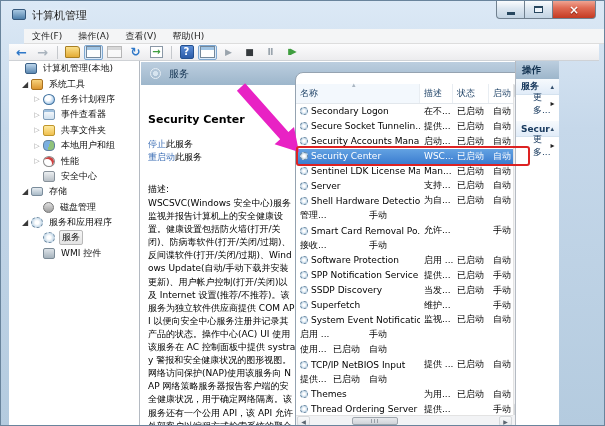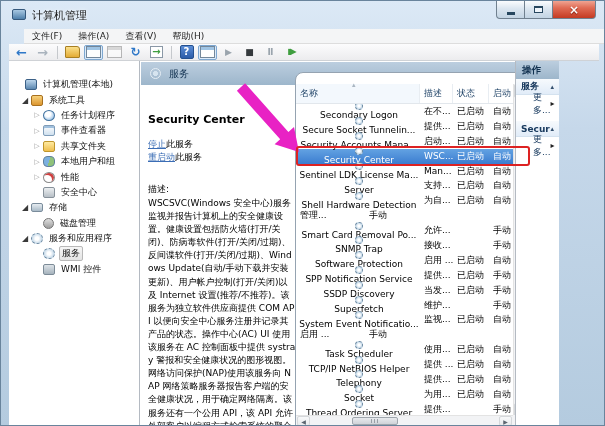--- a/index.html
+++ b/index.html
@@ -48,21 +48,21 @@
   .t-help::before { content:"?"; color:#fff; font-weight:bold; font-size:10px;
     background:linear-gradient(#5b8dd6,#2c5ca8); border:1px solid #24508f; border-radius:2px; width:12px; height:12px;
     display:flex; align-items:center; justify-content:center; }
   .t-play::before { content:"▶"; color:#9aa4ad; font-size:9px; }
   .t-stop::before { content:"■"; color:#35393d; font-size:9px; }
   .t-pause::before { content:"Ⅱ"; color:#9aa4ad; font-weight:bold; font-size:9px; }
   .t-restart::before { content:"▮▶"; color:#3f9e3f; font-size:8px; letter-spacing:-1px; }
 
   
   .tree-pane { position:absolute; left:8px; top:60px; width:131px; height:366px; background:#fff;
-    border-right:1px solid #b4bac2; padding-top:16px; overflow:hidden; }
+    border-right:1px solid #b4bac2; padding-top:0; overflow:hidden; }
   .tree-item { display:flex; align-items:center; height:15.4px; font-size:9px; color:#101010; white-space:nowrap; }
   .tree-item.lvl0 { padding-left:5px; } .tree-item.lvl1 { padding-left:11px; } .tree-item.lvl2 { padding-left:23px; }
   .exp { width:10px; flex:0 0 auto; text-align:center; font-size:7px; color:#9a9a9a; }
   .exp.expanded { color:#3a3a3a; font-size:8px; }
   .tico { width:12px; height:11px; flex:0 0 auto; margin:0 4px 0 1px; border-radius:2px; }
   .i-computer { background:linear-gradient(#bcd6ec,#5b87b0); border:1px solid #3c6187; }
   .i-toolbox { background:linear-gradient(#f7d27c,#db952f); border:1px solid #a8701f; }
   .i-scheduler { border-radius:50%; background:radial-gradient(circle at 40% 35%,#fff 30%,#6fa8dc); border:1px solid #41729f; }
   .i-eventvwr { background:linear-gradient(#fdfdfd,#cfe0ef); border:1px solid #7f9cb8; box-shadow:inset 0 2px 0 #9fc0de; }
   .i-folder { background:linear-gradient(#ffeaa0,#efbf4e); border:1px solid #bf962c; }
@@ -78,38 +78,38 @@
 
   
   .center-pane { position:absolute; left:139px; top:60px; width:391px; height:366px; background:#fff; overflow:hidden; }
   .center-header { position:absolute; left:1px; top:1px; width:389px; height:23px;
     background:linear-gradient(#bccedf,#9db6cb); display:flex; align-items:center; padding-left:9px;
     color:#10304f; font-size:10px; }
   .header-gear { width:11px; height:11px; border:1px solid #e6eef5; border-radius:50%; margin-right:8px;
     background:radial-gradient(circle,#d6e4ef 35%,rgba(255,255,255,0) 40%); }
   .svc-name { position:absolute; left:8px; top:52px; font-size:11px; font-weight:bold; color:#000; }
   .svc-links { position:absolute; left:8px; top:77px; font-size:9px; line-height:13px; color:#000; }
-  .lnk { color:#3b6db5; text-decoration:underline; }
+  .lnk { color:#3b6db5; }
   .svc-desc-label { position:absolute; left:8px; top:122px; font-size:9px; color:#000; }
   .svc-desc { position:absolute; left:8px; top:136px; width:148px; font-size:9px; line-height:13.1px; color:#000;
     word-break:break-all; }
 
   
   .list-panel { position:absolute; left:294px; top:71px; width:235px; height:355px; background:#fff;
     border:1px solid #95a3b1; border-radius:8px 0 0 0; }
   .lv-header { position:absolute; left:0; top:11px; right:16px; height:20px; display:flex;
     border-bottom:1px solid #e2e7ec; font-size:9px; color:#24476a; align-items:center; }
   .hcol { height:100%; display:flex; align-items:center; padding-left:4px; border-right:1px solid #e8edf2; position:relative; }
   .c0 { width:124px; } .c1 { width:33px; } .c2 { width:36px; } .c3 { width:24px; border-right:none; }
   .hcol.c0 { background:#f3f8fd; }
   .sort { position:absolute; left:56px; top:-3px; color:#aab6c2; font-size:7px; }
   .lv-rows { position:absolute; left:0; top:31px; right:16px; height:313px; overflow:hidden; }
   .lv-row { display:flex; align-items:center; height:14.9px; font-size:9px; color:#000; }
   .cell { display:flex; align-items:center; overflow:hidden; white-space:nowrap; padding-left:4px; }
-  .cell.c0 { padding-left:2px;flex-direction:column; }
+  .cell.c0 { padding-left:2px; }
   .lv-row.selected { background:linear-gradient(#63a2e2,#3b7dd0); color:#fff; }
   .gear { width:8px; height:8px; flex:0 0 auto; border:1px dashed #6e8ba3; border-radius:50%;
     background:radial-gradient(circle,#fff 25%,#c6d9e8 70%); margin:0 3px 0 2px; }
   .vscroll { position:absolute; top:11px; right:0; width:16px; height:333px; background:#f2f3f5; border-left:1px solid #e3e3e3; }
   .sarrow { position:absolute; left:0; width:15px; height:14px; display:flex; align-items:center; justify-content:center;
     font-size:6px; color:#5c6670; background:linear-gradient(#f8f9fa,#e8eaec); border:1px solid #d5d8db; border-radius:2px; }
   .sa-up { top:0; } .sa-down { bottom:0; }
   .vthumb { position:absolute; left:1px; top:204px; width:13px; height:46px;
     background:linear-gradient(90deg,#e8eaed,#cfd3d8); border:1px solid #9fa6ad; border-radius:2px; }
   .hscroll { position:absolute; left:0; bottom:0; height:11px; right:16px; background:#f2f3f5; border-top:1px solid #e3e3e3; }
@@ -346,24 +346,20 @@
         <div class="lv-row">
           <div class="cell c0">
             <div class="gear"></div>
             <div class="ntext">Smart Card Removal Po...</div>
           </div>
           <div class="cell c1">允许...</div>
           <div class="cell c2"></div>
           <div class="cell c3">手动</div>
         </div>
         <div class="lv-row">
-          <div class="cell c0">
-            <div class="gear"></div>
-            <div class="ntext">SNMP Trap</div>
-          </div>
           <div class="cell c1">接收...</div>
           <div class="cell c2"></div>
           <div class="cell c3">手动</div>
         </div>
         <div class="lv-row">
           <div class="cell c0">
             <div class="gear"></div>
             <div class="ntext">Software Protection</div>
           </div>
           <div class="cell c1">启用 ...</div>
@@ -405,50 +401,42 @@
           <div class="cell c1">监视...</div>
           <div class="cell c2">已启动</div>
           <div class="cell c3">自动</div>
         </div>
         <div class="lv-row">
           <div class="cell c1">启用 ...</div>
           <div class="cell c2"></div>
           <div class="cell c3">手动</div>
         </div>
         <div class="lv-row">
-          <div class="cell c0">
-            <div class="gear"></div>
-            <div class="ntext">Task Scheduler</div>
-          </div>
           <div class="cell c1">使用...</div>
           <div class="cell c2">已启动</div>
           <div class="cell c3">自动</div>
         </div>
         <div class="lv-row">
           <div class="cell c0">
             <div class="gear"></div>
-            <div class="ntext">TCP/IP NetBIOS Helper</div>
+            <div class="ntext">TCP/IP NetBIOS Input</div>
           </div>
           <div class="cell c1">提供 ...</div>
           <div class="cell c2">已启动</div>
           <div class="cell c3">自动</div>
         </div>
         <div class="lv-row">
-          <div class="cell c0">
-            <div class="gear"></div>
-            <div class="ntext">Telephony</div>
-          </div>
           <div class="cell c1">提供...</div>
           <div class="cell c2">已启动</div>
           <div class="cell c3">自动</div>
         </div>
         <div class="lv-row">
           <div class="cell c0">
             <div class="gear"></div>
-            <div class="ntext">Socket</div>
+            <div class="ntext">Themes</div>
           </div>
           <div class="cell c1">为用...</div>
           <div class="cell c2">已启动</div>
           <div class="cell c3">自动</div>
         </div>
         <div class="lv-row">
           <div class="cell c0">
             <div class="gear"></div>
             <div class="ntext">Thread Ordering Server</div>
           </div>

